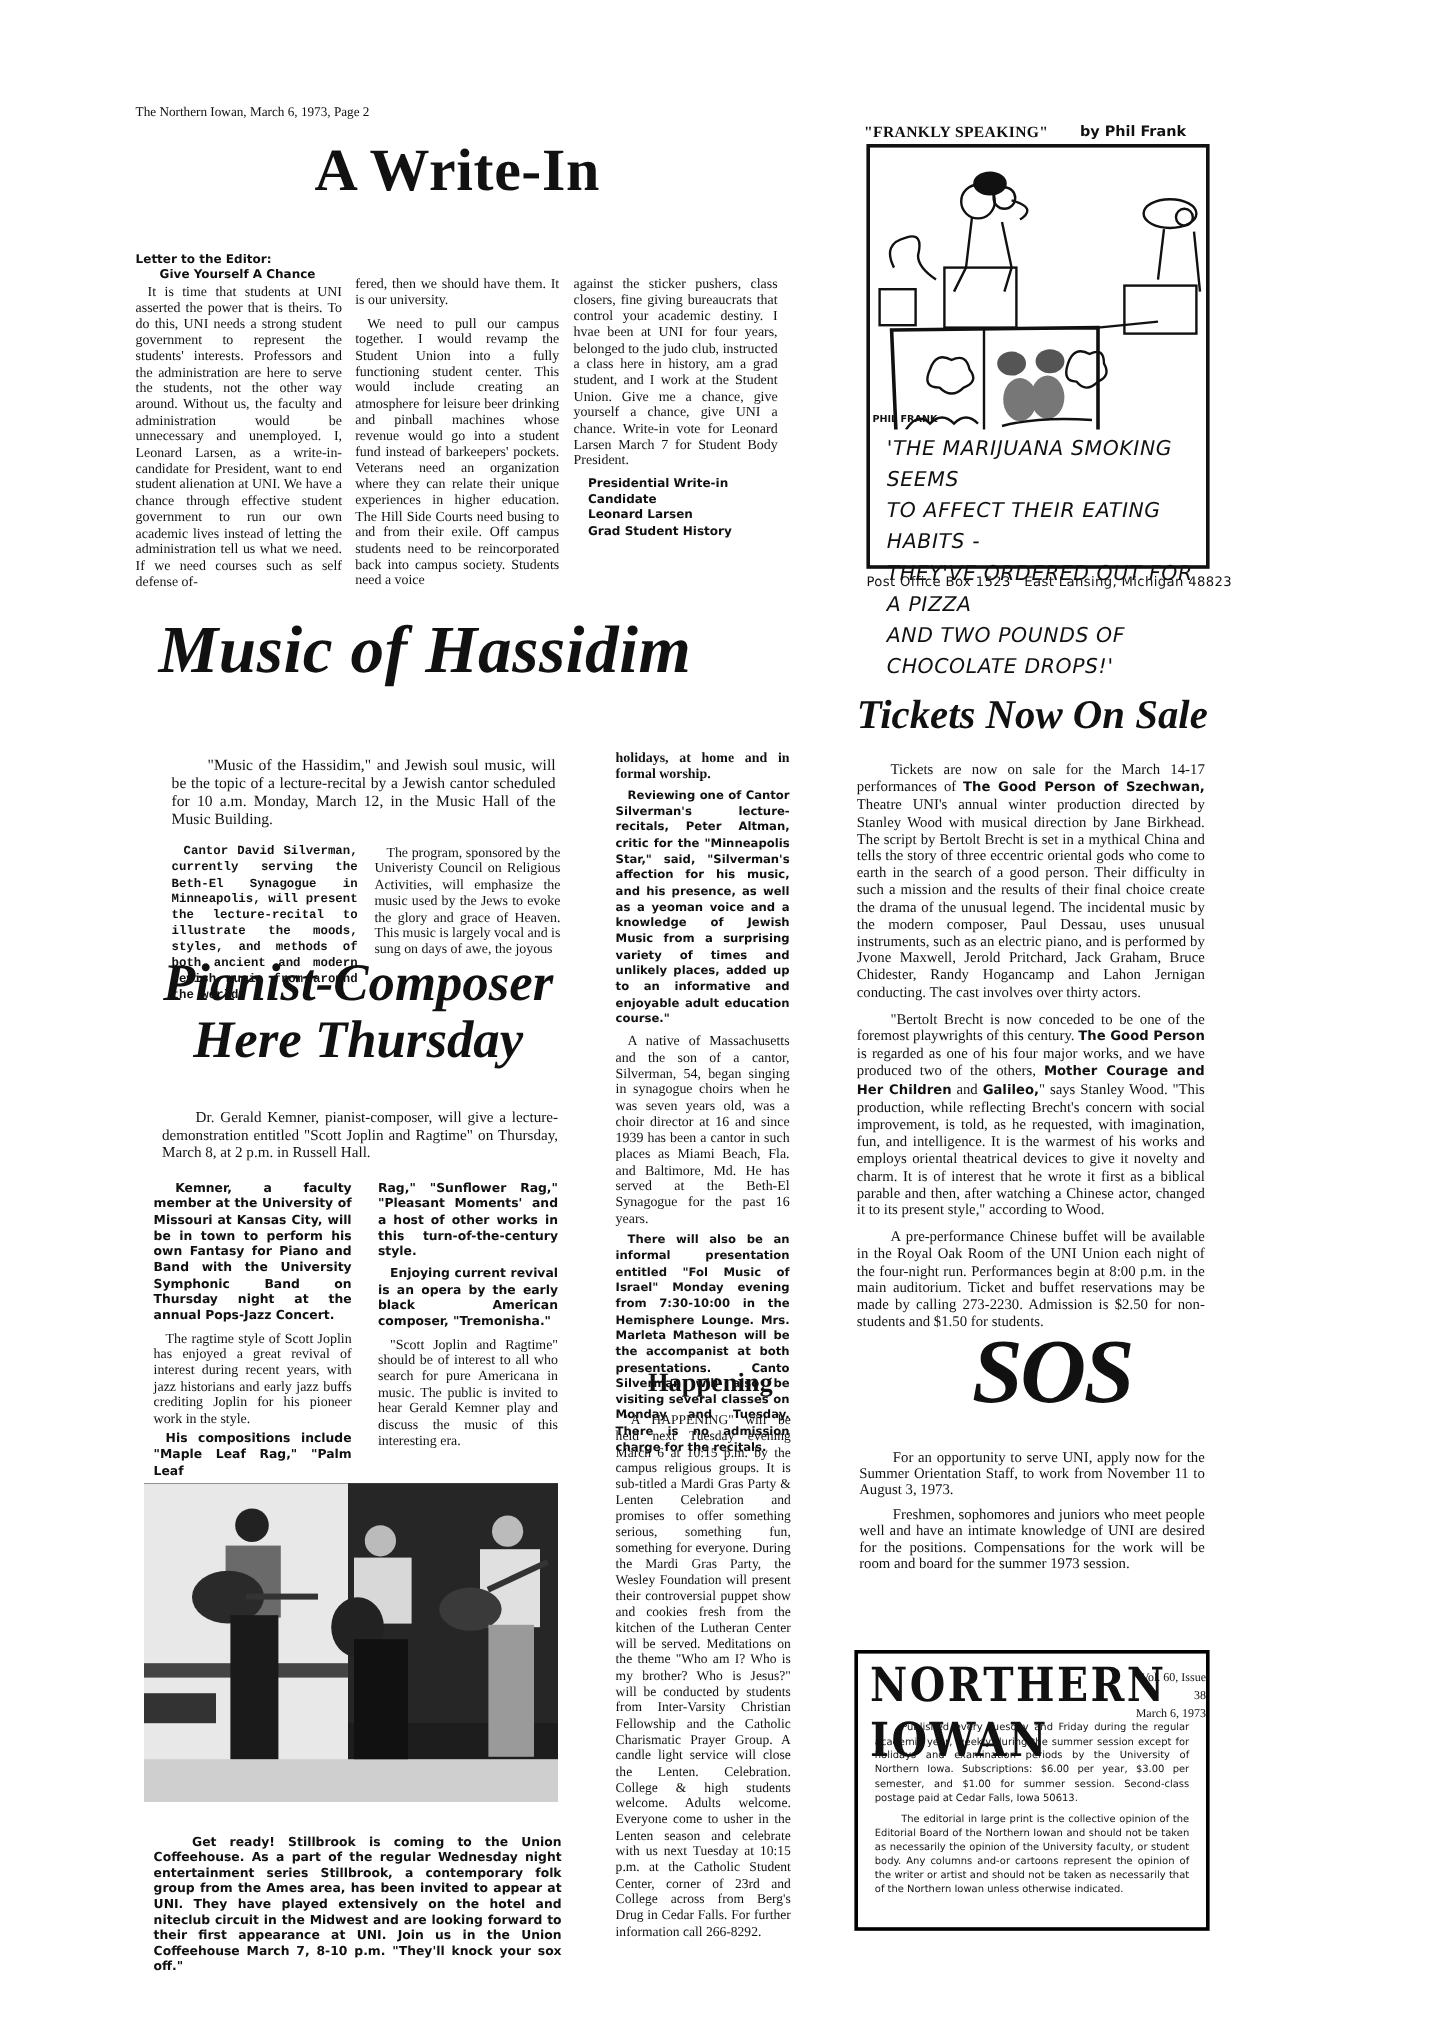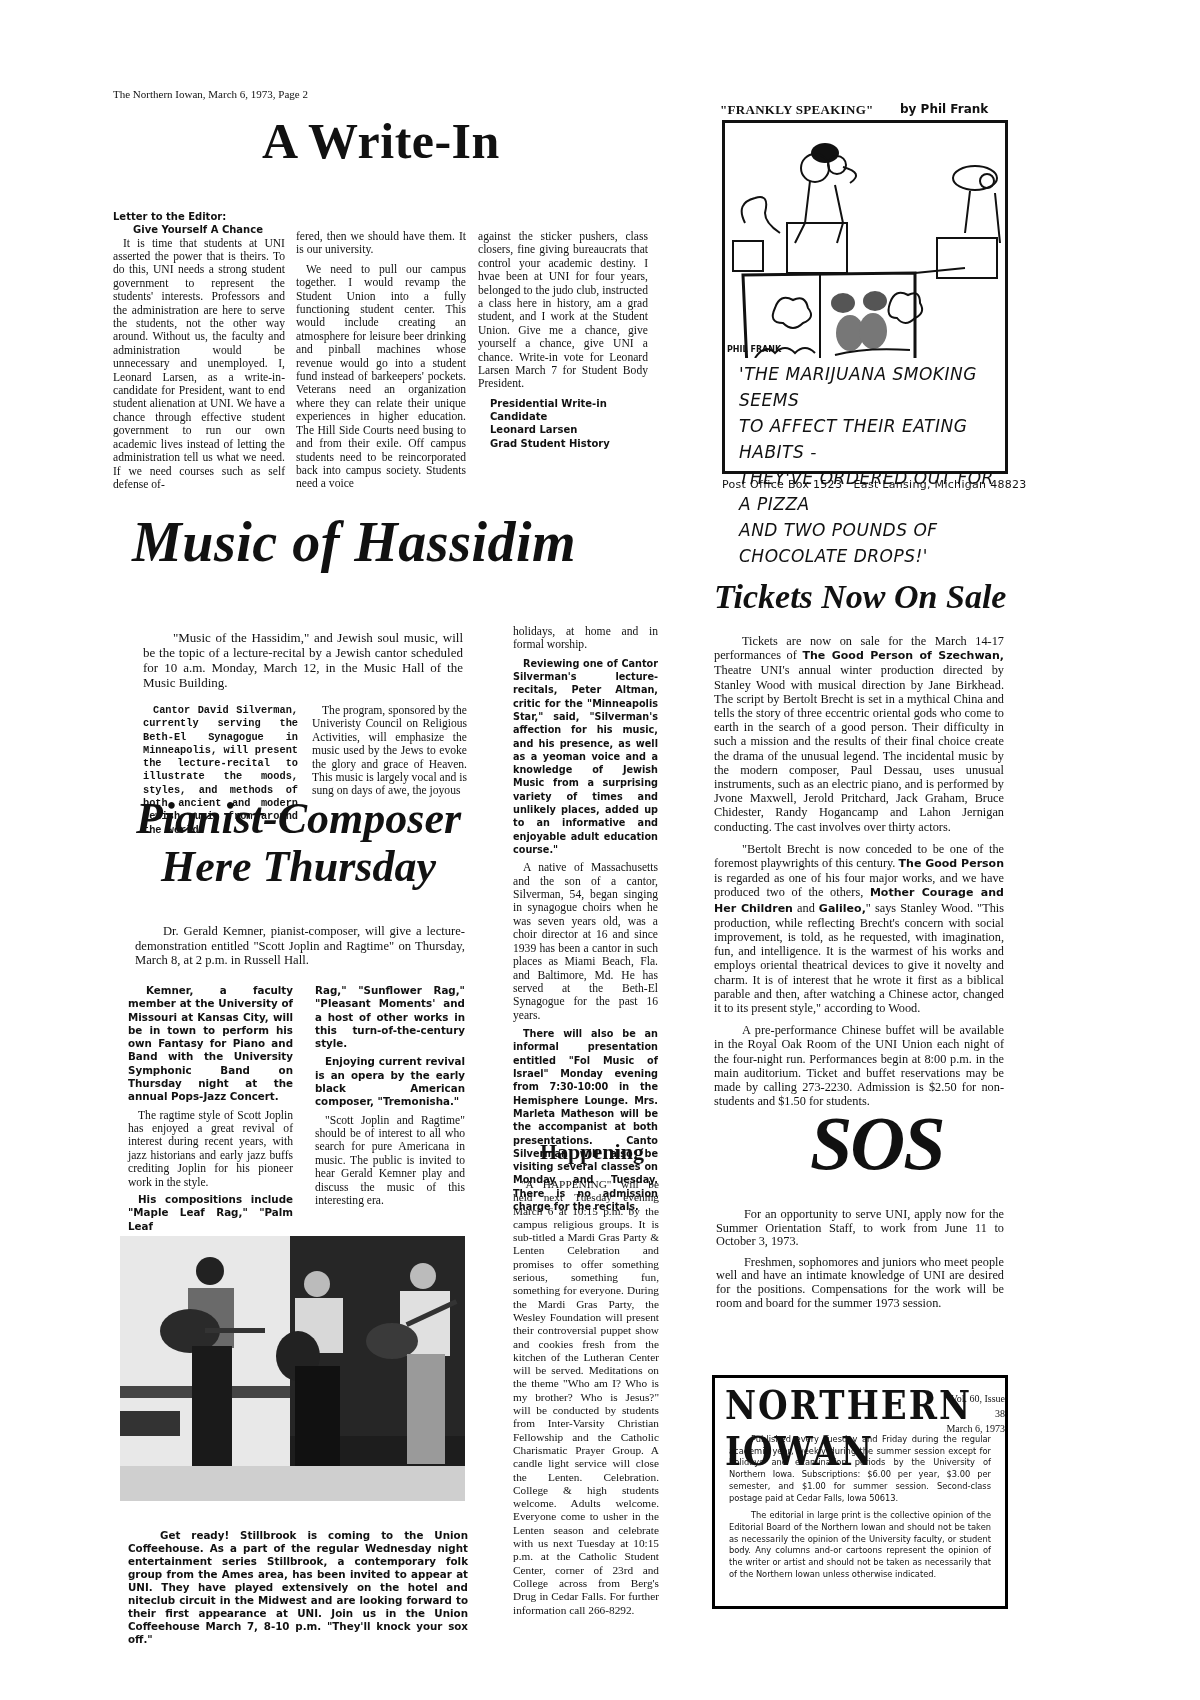--- a/index.html
+++ b/index.html
@@ -93,21 +93,21 @@
   </div>
   <div class="abs sans" style="left:722px; top:478px; font-size:11px; white-space:pre; letter-spacing:0.3px;">Post Office Box 1523   East Lansing, Michigan 48823</div>
 </section>
 
 <section>
   <h2 class="abs serif italic-head" style="left:132px; top:510px; font-size:56px; letter-spacing:0.5px;">Music of Hassidim</h2>
   <div class="abs serif" style="left:143px; top:630px; width:320px; font-size:13px; line-height:15px; text-align:justify; text-indent:30px;">"Music of the Hassidim," and Jewish soul music, will be the topic of a lecture-recital by a Jewish cantor scheduled for 10 a.m. Monday, March 12, in the Music Hall of the Music Building.</div>
   <div class="abs bold-sans" style="left:143px; top:704px; width:155px; text-align:justify; text-indent:10px;font-family:Liberation Mono, monospace;">Cantor David Silverman, currently serving the Beth-El Synagogue in Minneapolis, will present the lecture-recital to illustrate the moods, styles, and methods of both ancient and modern Jewish music from around the world.</div>
   <div class="abs body-text" style="left:312px; top:704px; width:155px; text-indent:10px;">The program, sponsored by the Univeristy Council on Religious Activities, will emphasize the music used by the Jews to evoke the glory and grace of Heaven. This music is largely vocal and is sung on days of awe, the joyous</div>
   <div class="abs" style="left:513px; top:625px; width:145px;">
-    <div class="body-text" style="margin-bottom:5px;">holidays, at home and in formal worship.</div>
+    <div class="body-text" style="margin-bottom:5px;font-weight:bold;">holidays, at home and in formal worship.</div>
     <div class="bold-sans" style="text-align:justify; text-indent:10px; margin-bottom:5px; font-size:9.7px;">Reviewing one of Cantor Silverman's lecture-recitals, Peter Altman, critic for the "Minneapolis Star," said, "Silverman's affection for his music, and his presence, as well as a yeoman voice and a knowledge of Jewish Music from a surprising variety of times and unlikely places, added up to an informative and enjoyable adult education course."</div>
     <div class="body-text" style="text-indent:10px; margin-bottom:5px;">A native of Massachusetts and the son of a cantor, Silverman, 54, began singing in synagogue choirs when he was seven years old, was a choir director at 16 and since 1939 has been a cantor in such places as Miami Beach, Fla. and Baltimore, Md. He has served at the Beth-El Synagogue for the past 16 years.</div>
     <div class="bold-sans" style="text-align:justify; text-indent:10px; font-size:9.7px;">There will also be an informal presentation entitled "Fol Music of Israel" Monday evening from 7:30-10:00 in the Hemisphere Lounge. Mrs. Marleta Matheson will be the accompanist at both presentations. Canto Silverman will also be visiting several classes on Monday and Tuesday. There is no admission charge for the recitals.</div>
   </div>
 </section>
 
 <section>
   <h2 class="abs serif italic-head" style="left:714px; top:578px; font-size:34px;">Tickets Now On Sale</h2>
   <div class="abs serif" style="left:714px; top:634px; width:290px; font-size:12.3px; line-height:14.2px; text-align:justify;">
     <p style="margin:0 0 8px 0; text-indent:28px;"><span>Tickets are now on sale for the March 14-17 performances of </span><b class="sans" style="font-size:11px;">The Good Person of Szechwan,</b><span> Theatre UNI's annual winter production directed by Stanley Wood with musical direction by Jane Birkhead. The script by Bertolt Brecht is set in a mythical China and tells the story of three eccentric oriental gods who come to earth in the search of a good person. Their difficulty in such a mission and the results of their final choice create the drama of the unusual legend. The incidental music by the modern composer, Paul Dessau, uses unusual instruments, such as an electric piano, and is performed by Jvone Maxwell, Jerold Pritchard, Jack Graham, Bruce Chidester, Randy Hogancamp and Lahon Jernigan conducting. The cast involves over thirty actors.</span></p>
@@ -165,21 +165,21 @@
 </section>
 
 <section>
   <h2 class="abs serif" style="left:540px; top:1139px; font-size:22px;">Happening</h2>
   <div class="abs body-text" style="left:513px; top:1178px; width:146px; text-indent:8px; font-size:11.3px; line-height:13.3px;">"A HAPPENING" will be held next Tuesday evening March 6 at 10:15 p.m. by the campus religious groups. It is sub-titled a Mardi Gras Party &amp; Lenten Celebration and promises to offer something serious, something fun, something for everyone. During the Mardi Gras Party, the Wesley Foundation will present their controversial puppet show and cookies fresh from the kitchen of the Lutheran Center will be served. Meditations on the theme "Who am I? Who is my brother? Who is Jesus?" will be conducted by students from Inter-Varsity Christian Fellowship and the Catholic Charismatic Prayer Group. A candle light service will close the Lenten. Celebration. College &amp; high students welcome. Adults welcome. Everyone come to usher in the Lenten season and celebrate with us next Tuesday at 10:15 p.m. at the Catholic Student Center, corner of 23rd and College across from Berg's Drug in Cedar Falls. For further information call 266-8292.</div>
 </section>
 
 <section>
   <h2 class="abs serif italic-head" style="left:810px; top:1100px; font-size:76px; letter-spacing:-2px;">SOS</h2>
   <div class="abs serif" style="left:716px; top:1208px; width:288px; font-size:12.3px; line-height:13.6px; text-align:justify;">
-    <p style="margin:0 0 7px 0; text-indent:28px;">For an opportunity to serve UNI, apply now for the Summer Orientation Staff, to work from June 11 to October 3, 1973.</p>
+    <p style="margin:0 0 7px 0; text-indent:28px;">For an opportunity to serve UNI, apply now for the Summer Orientation Staff, to work from November 11 to August 3, 1973.</p>
     <p style="margin:0 0 7px 0; text-indent:28px;">Freshmen, sophomores and juniors who meet people well and have an intimate knowledge of UNI are desired for the positions. Compensations for the work will be room and board for the summer 1973 session.</p>
   </div>
 </section>
 
 <section class="abs masthead-box" style="left:712px; top:1375px; width:290px; height:228px;">
   <div class="abs mast-title" style="left:10px; top:10px; color:#111;">NORTHERN IOWAN</div>
   <div class="abs serif" style="left:226px; top:13px; font-size:10px; line-height:15px; text-align:right;">
     <div>Vol. 60, Issue 38</div>
     <div>March 6, 1973</div>
   </div>

